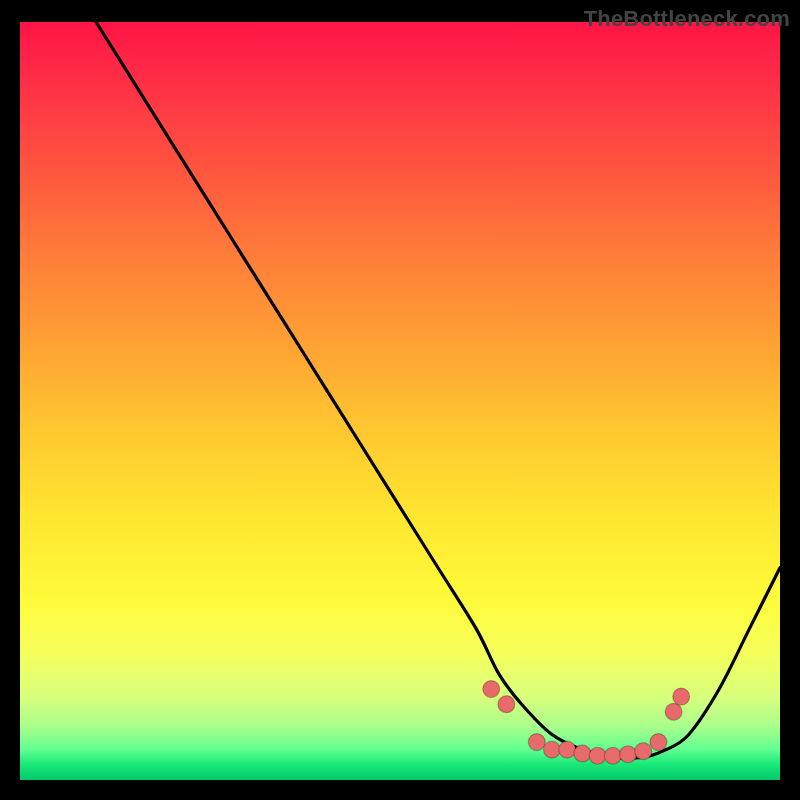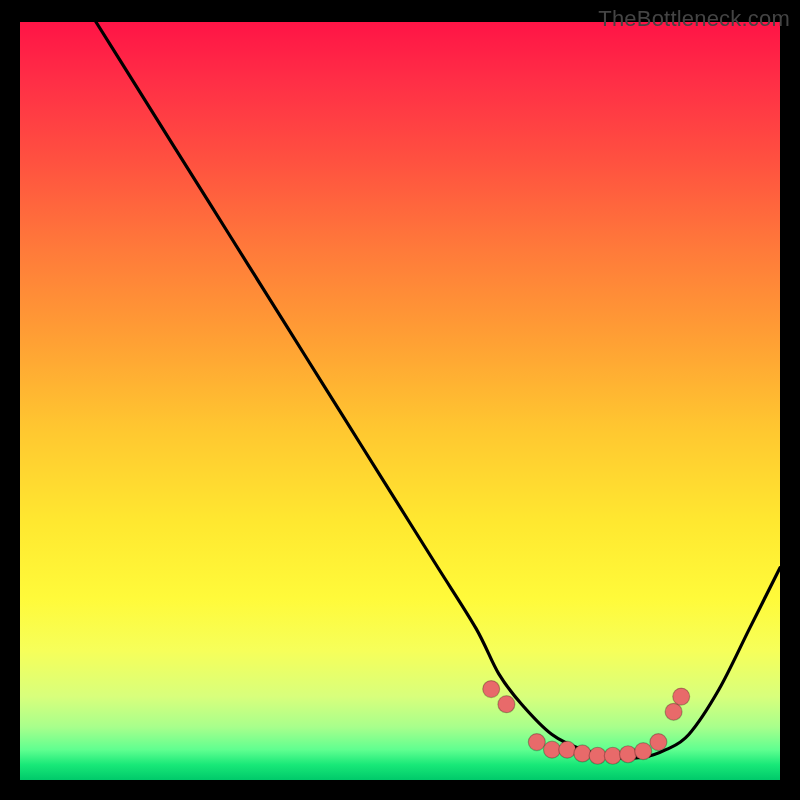--- a/index.html
+++ b/index.html
@@ -10,21 +10,21 @@
     position: relative;
     font-family: Arial, sans-serif;
     overflow: hidden;
   }
   .watermark {
     position: absolute;
     top: 6px;
     right: 10px;
     color: #444;
     font-size: 22px;
-    font-weight: 400;
+    font-weight: 700;
     z-index: 10;
     letter-spacing: 0.2px;
   }
   .plot-area {
     position: absolute;
     left: 20px;
     top: 22px;
     width: 760px;
     height: 758px;
     background: #000;

